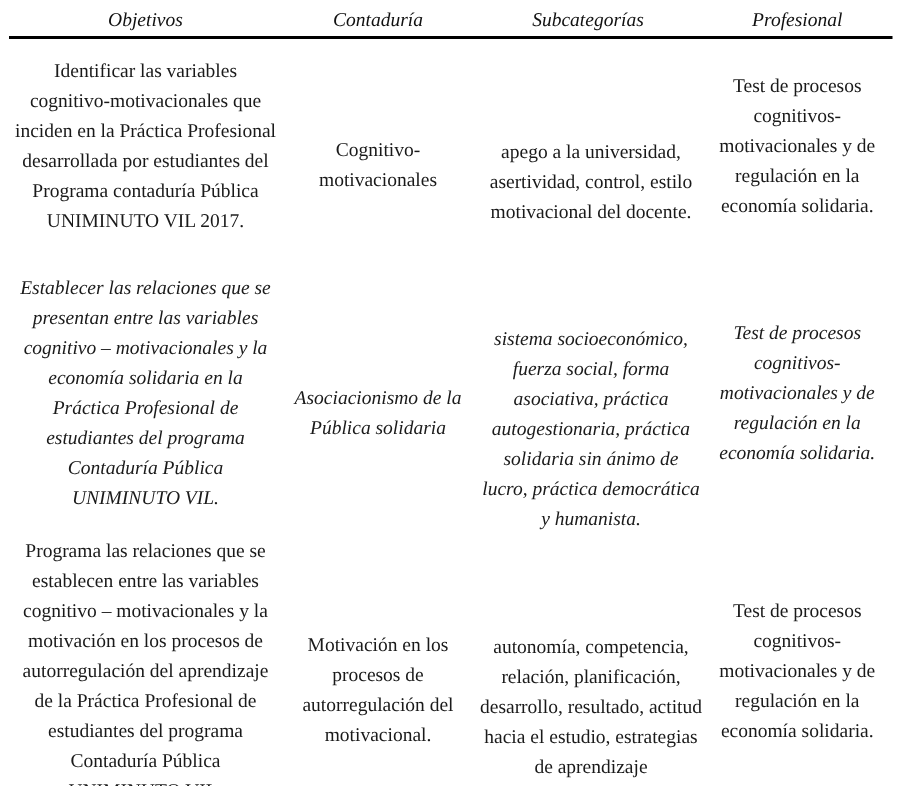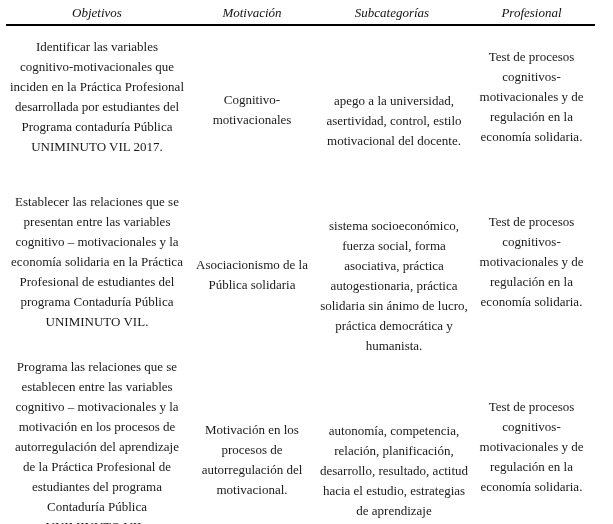--- a/index.html
+++ b/index.html
@@ -39,21 +39,21 @@
       line-height: 20px;
       text-align: center;
       vertical-align: middle;
       padding: 0 3px;
       color: #1a1a1a;
     }
     .table tbody tr:last-child td {
       border-bottom: 2px solid #000;
     }
     .row1 td { height: 142px; }
-    .row2 td { height: 168px; }
+    .row2 td { height: 168px; font-style: italic; }
     .row3 td { height: 182px; }
     .col1 { width: 182px; }
     .col2 { width: 128px; }
     .col3 { width: 152px; }
     .col4 { width: 127px; }
     .cell-text {
       display: block;
       margin: 0 auto;
     }
     .c1 .cell-text { width: 176px; }
@@ -67,21 +67,21 @@
 <table class="table">
   <colgroup>
     <col class="col1">
     <col class="col2">
     <col class="col3">
     <col class="col4">
   </colgroup>
   <thead>
     <tr>
       <th>Objetivos</th>
-      <th>Motivación</th>
+      <th>Contaduría</th>
       <th>Subcategorías</th>
       <th>Profesional</th>
     </tr>
   </thead>
   <tbody>
     <tr class="row1">
       <td class="c1">
           <span class="cell-text">Identificar las variables cognitivo-motivacionales que inciden en la Práctica Profesional desarrollada por estudiantes del Programa contaduría Pública UNIMINUTO VIL 2017.</span>
         </td>
       <td class="c2">

